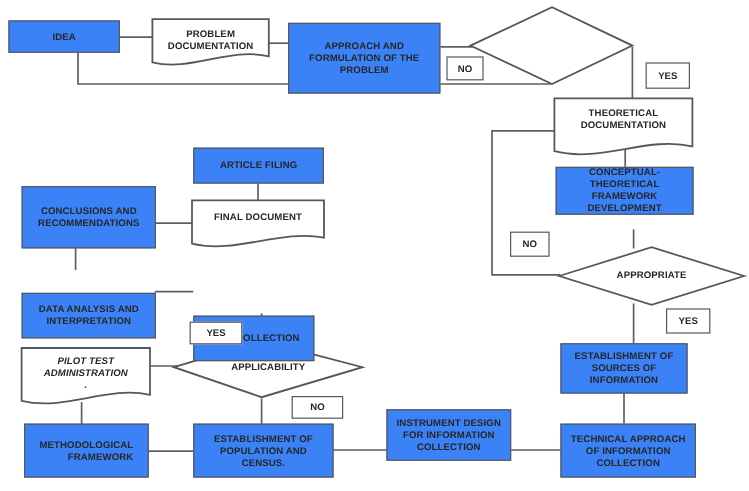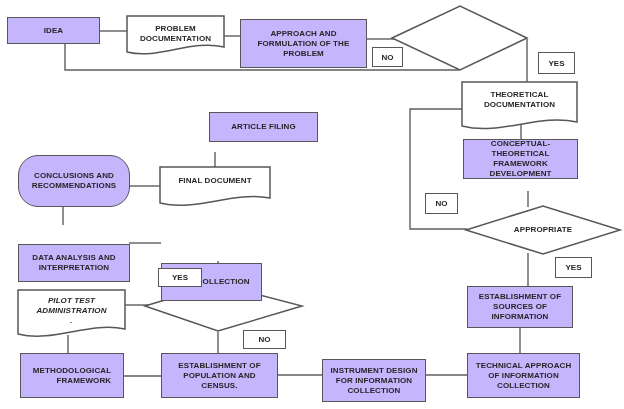--- a/index.html
+++ b/index.html
@@ -16,21 +16,21 @@
     display:flex;align-items:center;justify-content:center;
     text-align:center;
     font-size:8px;font-weight:bold;line-height:10px;
     color:#262626;
     white-space:pre-line;
     letter-spacing:0.1px;
     box-sizing:border-box;
   }
   .rect-node{
     border:1.5px solid #575757;
-    background:#c4b5fd;
+    background:#3b82f6;
   }
   .overlay-label{
     background:transparent;
     pointer-events:none;
   }
   .edge-label{
     position:absolute;
     display:flex;align-items:center;justify-content:center;
     border:1.5px solid #575757;
     background:#ffffff;
@@ -73,73 +73,74 @@
     <path d="M160,167 H270 V198 C233,191 196,212 160,203 Z" fill="#ffffff" stroke="#575757" stroke-width="1.5"></path>
     <path d="M18,290 H125 V329 C89,321 54,343 18,334 Z" fill="#ffffff" stroke="#575757" stroke-width="1.5"></path>
 
     <polygon points="392,38 460,6 527,38 460,70" fill="#ffffff" stroke="#575757" stroke-width="1.5"></polygon>
     <polygon points="466,230 543,206 620,230 543,254" fill="#ffffff" stroke="#575757" stroke-width="1.5"></polygon>
     <polygon points="145,306 218,284 302,306 218,331" fill="#ffffff" stroke="#575757" stroke-width="1.5"></polygon>
   </svg>
 
   <div class="node rect-node" style="left:7px;top:17px;width:93px;height:27px;">IDEA</div>
 
-  <div class="node rect-node" style="left:240px;top:19px;width:127px;height:49px;">APPROACH AND
+  <div class="node rect-node" style="left:240px;top:19px;width:127px;height:59px;">APPROACH AND
 FORMULATION OF THE
 PROBLEM</div>
 
   <div class="node rect-node" style="left:463px;top:139px;width:115px;height:40px;">CONCEPTUAL-
 THEORETICAL
 FRAMEWORK
 DEVELOPMENT</div>
 
   <div class="node rect-node" style="left:467px;top:286px;width:106px;height:42px;">ESTABLISHMENT OF
 SOURCES OF
 INFORMATION</div>
 
   <div class="node rect-node" style="left:467px;top:353px;width:113px;height:45px;">TECHNICAL APPROACH
 OF INFORMATION
 COLLECTION</div>
 
-  <div class="node rect-node" style="left:322px;top:359px;width:104px;height:43px;">INSTRUMENT DESIGN
+  <div class="node rect-node" style="left:322px;top:341px;width:104px;height:43px;">INSTRUMENT DESIGN
 FOR INFORMATION
 COLLECTION</div>
 
   <div class="node rect-node" style="left:161px;top:353px;width:117px;height:45px;">ESTABLISHMENT OF
 POPULATION AND
 CENSUS.</div>
 
   <div class="node rect-node" style="left:20px;top:353px;width:104px;height:45px;text-align:right;">METHODOLOGICAL
 FRAMEWORK</div>
 
   <div class="node rect-node" style="left:18px;top:224px;width:112px;height:38px;margin-top:20px;">DATA ANALYSIS AND
 INTERPRETATION</div>
 
   <div class="node rect-node" style="left:161px;top:223px;width:101px;height:38px;margin-top:40px;">DATA COLLECTION</div>
 
-  <div class="node rect-node" style="left:18px;top:155px;width:112px;height:52px;border-radius:20px;">CONCLUSIONS AND
+  <div class="node rect-node" style="left:18px;top:155px;width:112px;height:52px;">CONCLUSIONS AND
 RECOMMENDATIONS</div>
 
-  <div class="node rect-node" style="left:161px;top:112px;width:109px;height:30px;margin-left:48px;">ARTICLE FILING</div>
+  <div class="node rect-node" style="left:161px;top:123px;width:109px;height:30px;">ARTICLE FILING</div>
 
   <div class="node overlay-label" style="left:127px;top:17px;width:97px;height:34px;">PROBLEM
 DOCUMENTATION</div>
 
   <div class="node overlay-label" style="left:462px;top:84px;width:115px;height:32px;">THEORETICAL
 DOCUMENTATION</div>
 
   <div class="node overlay-label" style="left:160px;top:170px;width:110px;height:22px;">FINAL DOCUMENT</div>
 
   <div class="node overlay-label" style="left:18px;top:293px;width:107px;height:36px;font-style:italic;">PILOT TEST
 ADMINISTRATION
 .</div>
 
 
   <div class="node overlay-label" style="left:466px;top:220px;width:154px;height:20px;">APPROPRIATE</div>
 
+  <div class="node overlay-label" style="left:145px;top:296px;width:157px;height:20px;">APPLICABILITY</div>
 
   <div class="edge-label" style="left:372px;top:47px;width:31px;height:20px;">NO</div>
 
   <div class="edge-label" style="left:538px;top:52px;width:37px;height:22px;">YES</div>
 
   <div class="edge-label" style="left:425px;top:193px;width:33px;height:21px;">NO</div>
 
   <div class="edge-label" style="left:555px;top:257px;width:37px;height:21px;">YES</div>
 
   <div class="edge-label" style="left:158px;top:268px;width:44px;height:19px;">YES</div>

